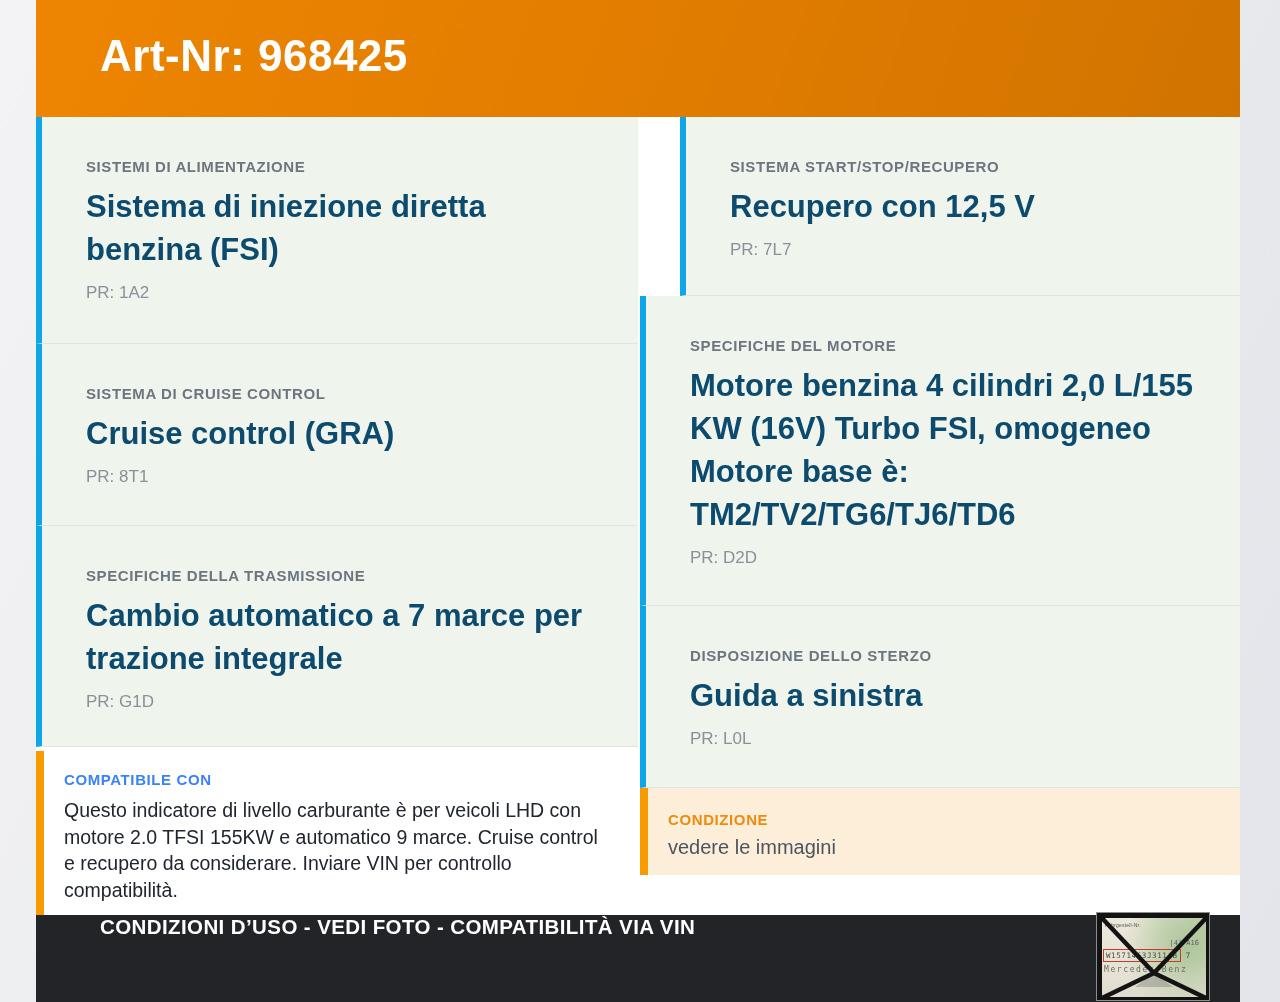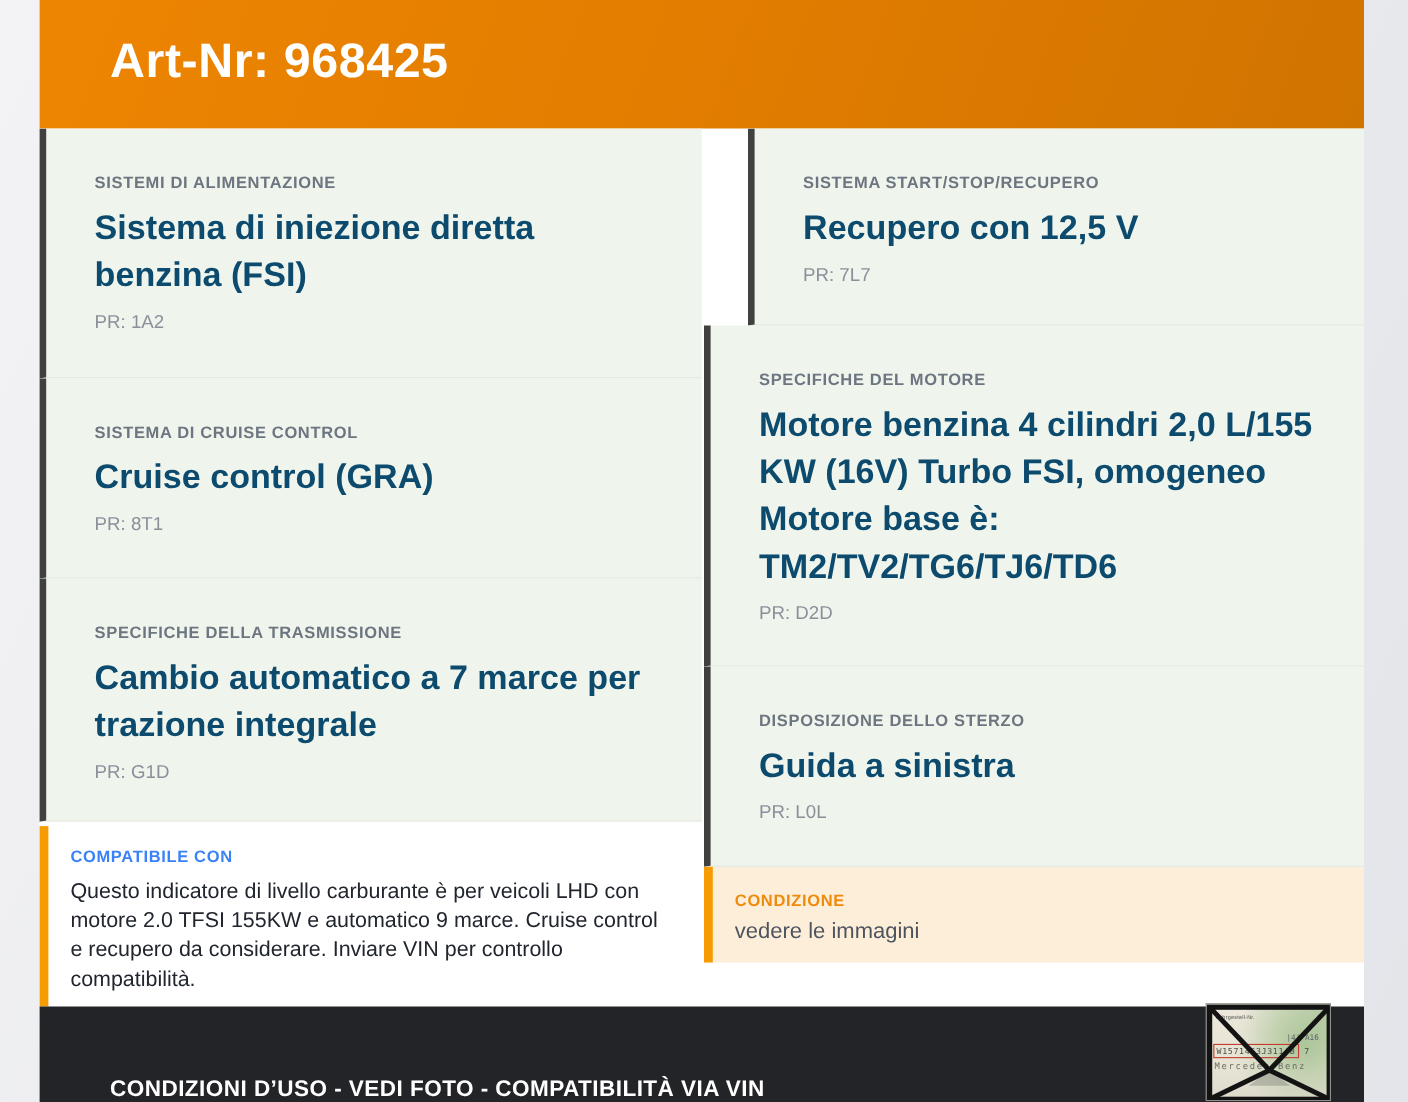--- a/index.html
+++ b/index.html
@@ -40,21 +40,21 @@
     height:798px;
     display:flex;
     background:#ffffff;
   }
   .col{ display:flex; flex-direction:column; }
   .col-left{ width:602px; margin-right:2px; }
   .col-right{ width:600px; }
 
   .card{
     background:#eff5ec;
-    border-left:6px solid #404040;
+    border-left:6px solid #0ea5e9;
     border-bottom:1px solid #dfe6dd;
     padding:41px 40px 0 44px;
   }
   .card:last-of-type{ border-bottom:none; }
   .card .lbl{
     font-size:15px;
     font-weight:bold;
     letter-spacing:.6px;
     color:#6d7580;
     margin-bottom:10px;
@@ -100,21 +100,21 @@
     color:#ee8b0c; margin-bottom:8px;
   }
   .condition .val{
     font-size:20px; color:#4d545e;
   }
   
   .ftr{
     flex:0 0 87px;
     background:#232428;
     display:flex;
-    align-items:flex-end;
+    align-items:flex-start;
   }
   .ftr span{
     color:#ffffff;
     font-size:20.5px;
     font-weight:bold;
     letter-spacing:.4px;
     padding-left:64px;
   }
   
   .stamp{

